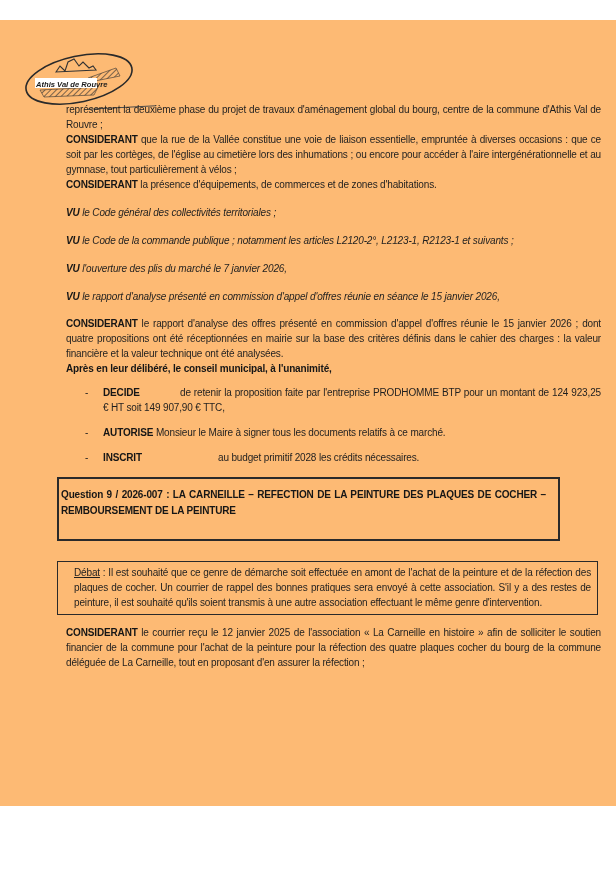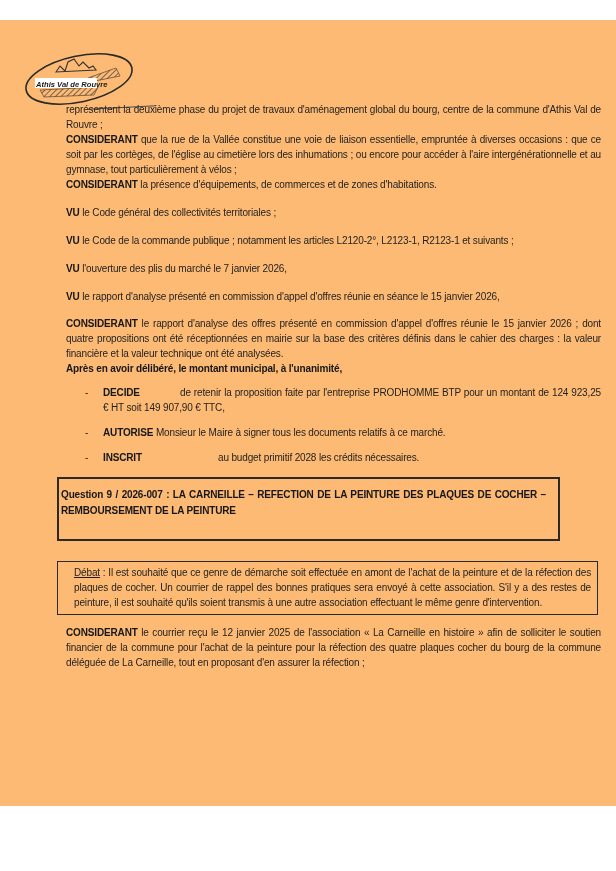--- a/index.html
+++ b/index.html
@@ -16,21 +16,21 @@
     position:absolute;
     left:66px; top:82px;
     width:535px;
     font-size:10px;
     line-height:15px;
     letter-spacing:-0.15px;
   }
   p { margin:0; }
   .just { text-align:justify; }
   b, .lead { font-weight:bold; color:#161616; }
-  .vu { margin-top:13px; }
+  .vu { margin-top:13px;font-style:italic; }
   .mt12 { margin-top:12px; }
   .mt10 { margin-top:10px; }
   .mt15 { margin-top:15px; }
   .mt20 { margin-top:20px; }
   .decisions { list-style:none; margin:9px 0 0 0; padding:0; }
   .decisions li {
     position:relative;
     padding-left:37px;
     text-align:justify;
   }
@@ -117,21 +117,21 @@
       <b>VU</b><span> l'ouverture des plis du marché le 7 janvier 2026,</span>
     </p>
     <p class="vu">
       <b>VU</b><span> le rapport d'analyse présenté en commission d'appel d'offres réunie en séance le 15 janvier 2026,</span>
     </p>
 
     <p class="just mt12">
       <b>CONSIDERANT</b><span> le rapport d'analyse des offres présenté en commission d'appel d'offres réunie le 15 janvier 2026 ; dont quatre propositions ont été réceptionnées en mairie sur la base des critères définis dans le cahier des charges : la valeur financière et la valeur technique ont été analysées.</span>
     </p>
     <p>
-      <b>Après en avoir délibéré, le montant municipal, à l'unanimité,</b>
+      <b>Après en leur délibéré, le conseil municipal, à l'unanimité,</b>
     </p>
 
     <ul class="decisions">
       <li>
         <span class="dash">-</span>
         <b class="tab-sm">DECIDE</b><span>de retenir la proposition faite par l'entreprise PRODHOMME BTP pour un montant de 124 923,25 € HT soit 149 907,90 € TTC,</span>
       </li>
       <li>
         <span class="dash">-</span>
         <b>AUTORISE</b><span> Monsieur le Maire à signer tous les documents relatifs à ce marché.</span>

